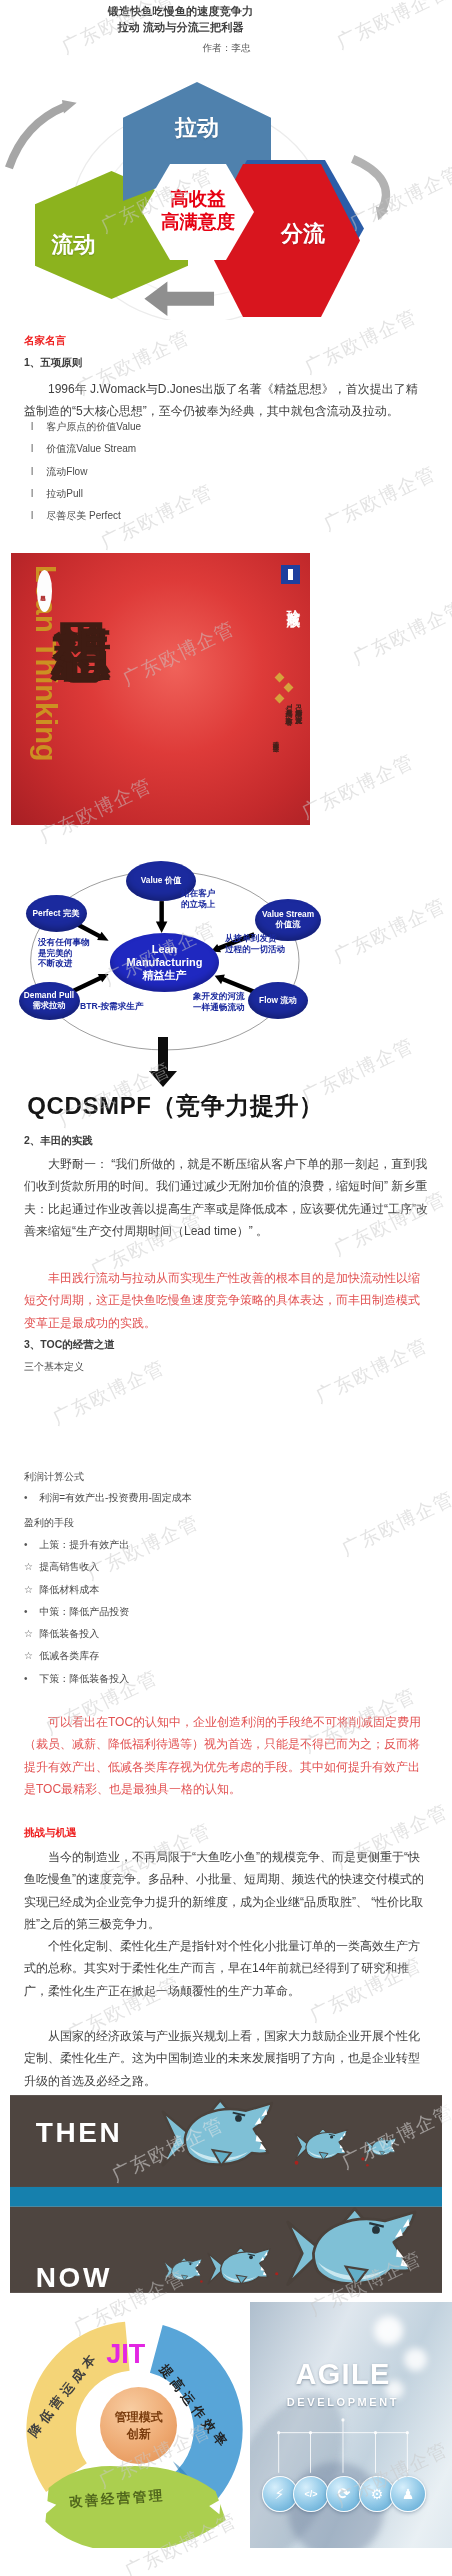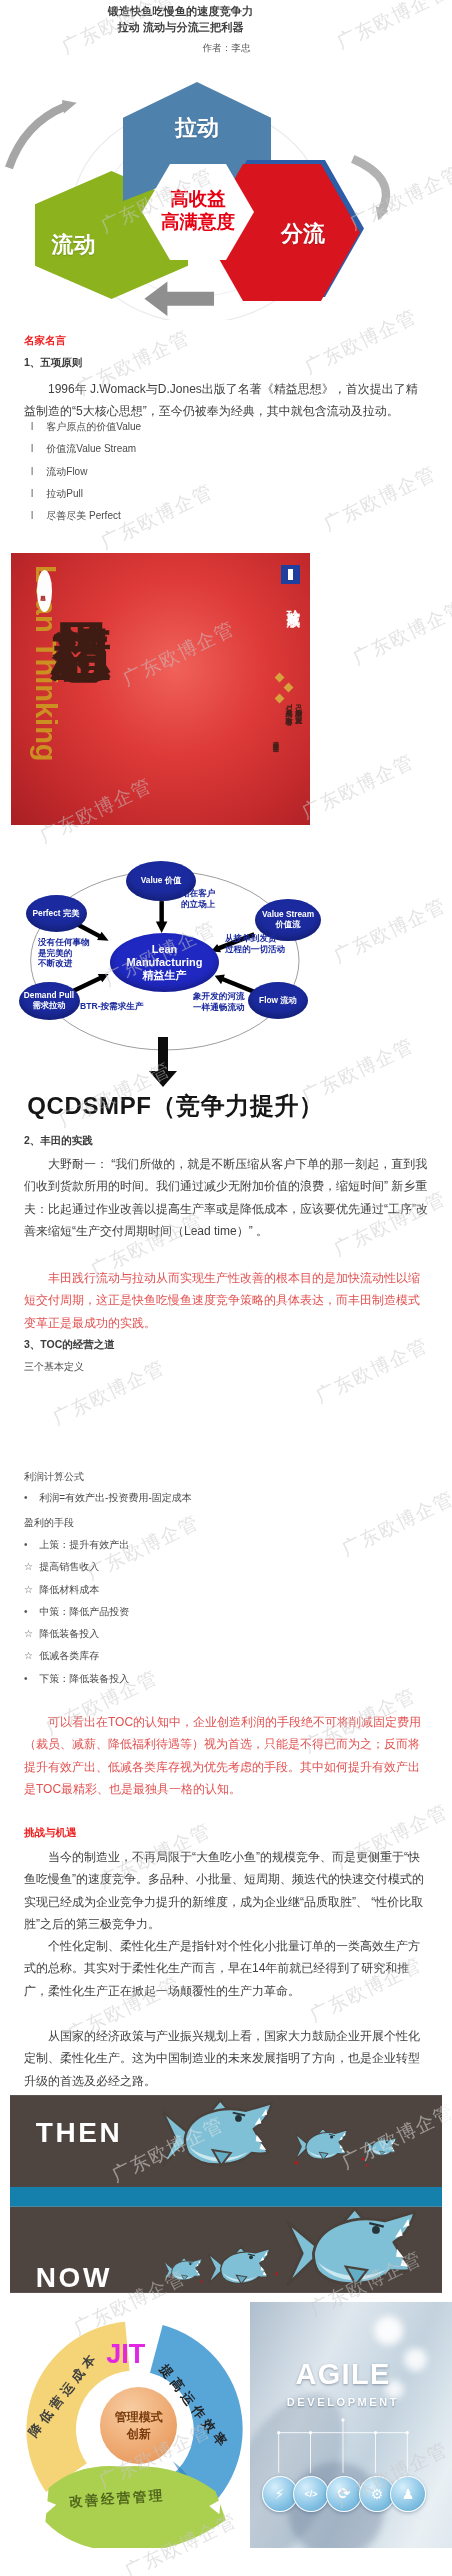--- a/index.html
+++ b/index.html
@@ -116,21 +116,21 @@
         <polygon points="335,336 262,336 262,320 226,347 262,374 262,358 335,358" fill="#8f8f8f"></polygon>
       </g>
     </svg>
     <div class="abs hexP" style="left:35px;top:94px;width:153px;height:128px;background:#8cb31e">
       <div class="shapeLbl" style="left:16.6px;top:59px">流动</div>
     </div>
     <div class="abs chev" style="left:123px;top:5.1px;width:148px;height:119px;background:#4f81ad">
       <div class="shapeLbl" style="left:0;width:100%;text-align:center;top:31px">拉动</div>
     </div>
     <div class="abs hexF" style="left:208px;top:83px;width:156px;height:137px;background:#2b5da8"></div>
-    <div class="abs hexF" style="left:204px;top:87px;width:156px;height:137px;background:#d8151e">
+    <div class="abs hexF" style="left:204px;top:87px;width:156px;height:153px;background:#d8151e">
       <div class="shapeLbl" style="left:77px;top:55px">分流</div>
     </div>
     <div class="abs hexF" style="left:142px;top:87px;width:112px;height:96px;background:#fff">
       <div class="centerLbl" style="top:23px">高收益
 高满意度</div>
     </div>
   </div>
 
   <div class="hred" style="top:334px">名家名言</div>
   <div class="hnum" style="top:356px">1、五项原则</div>

